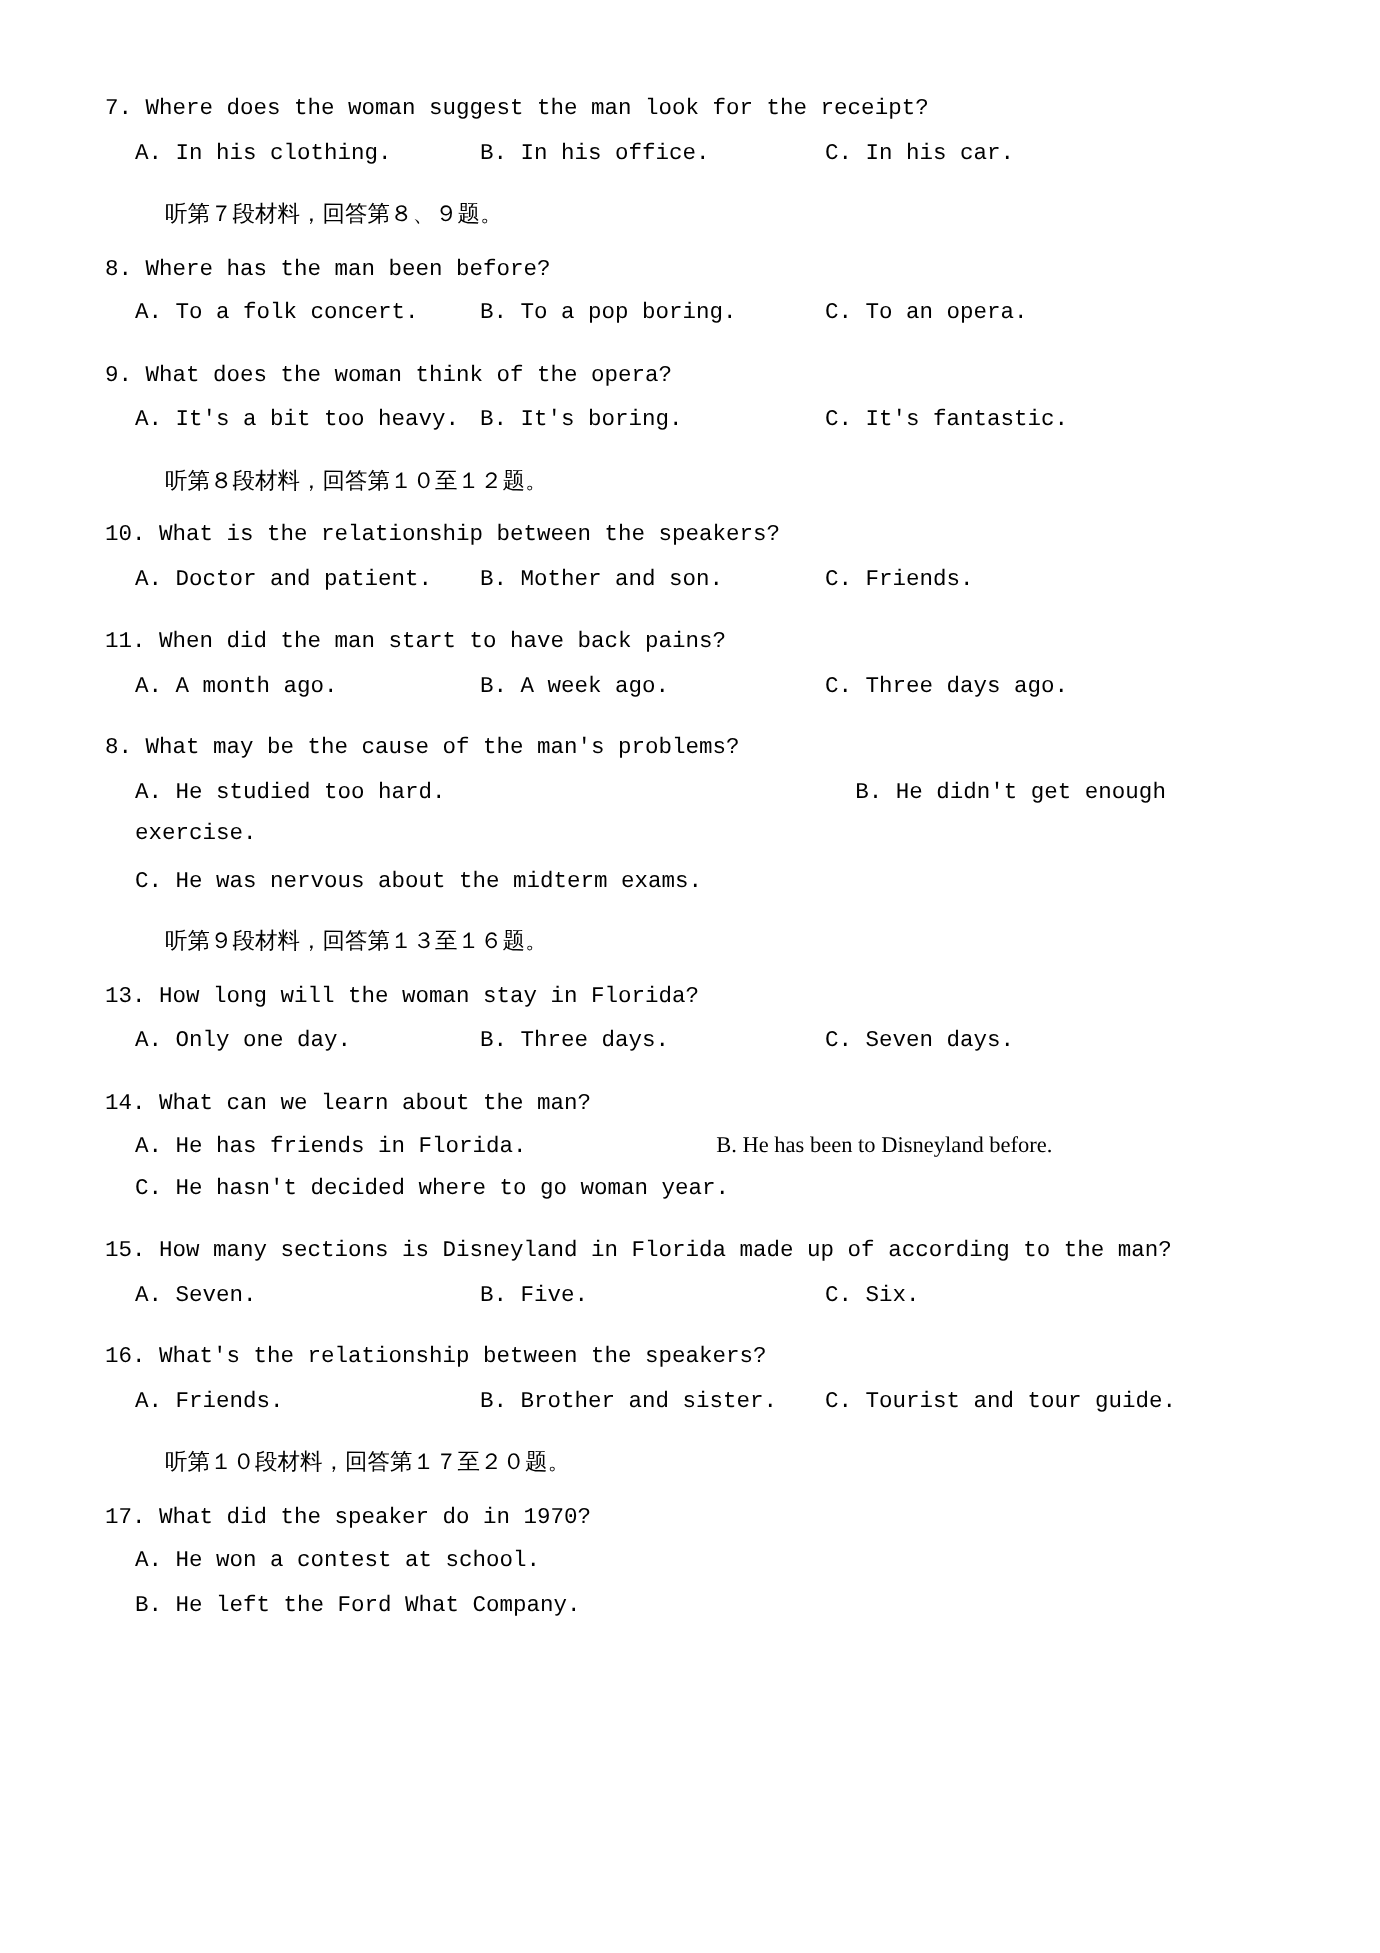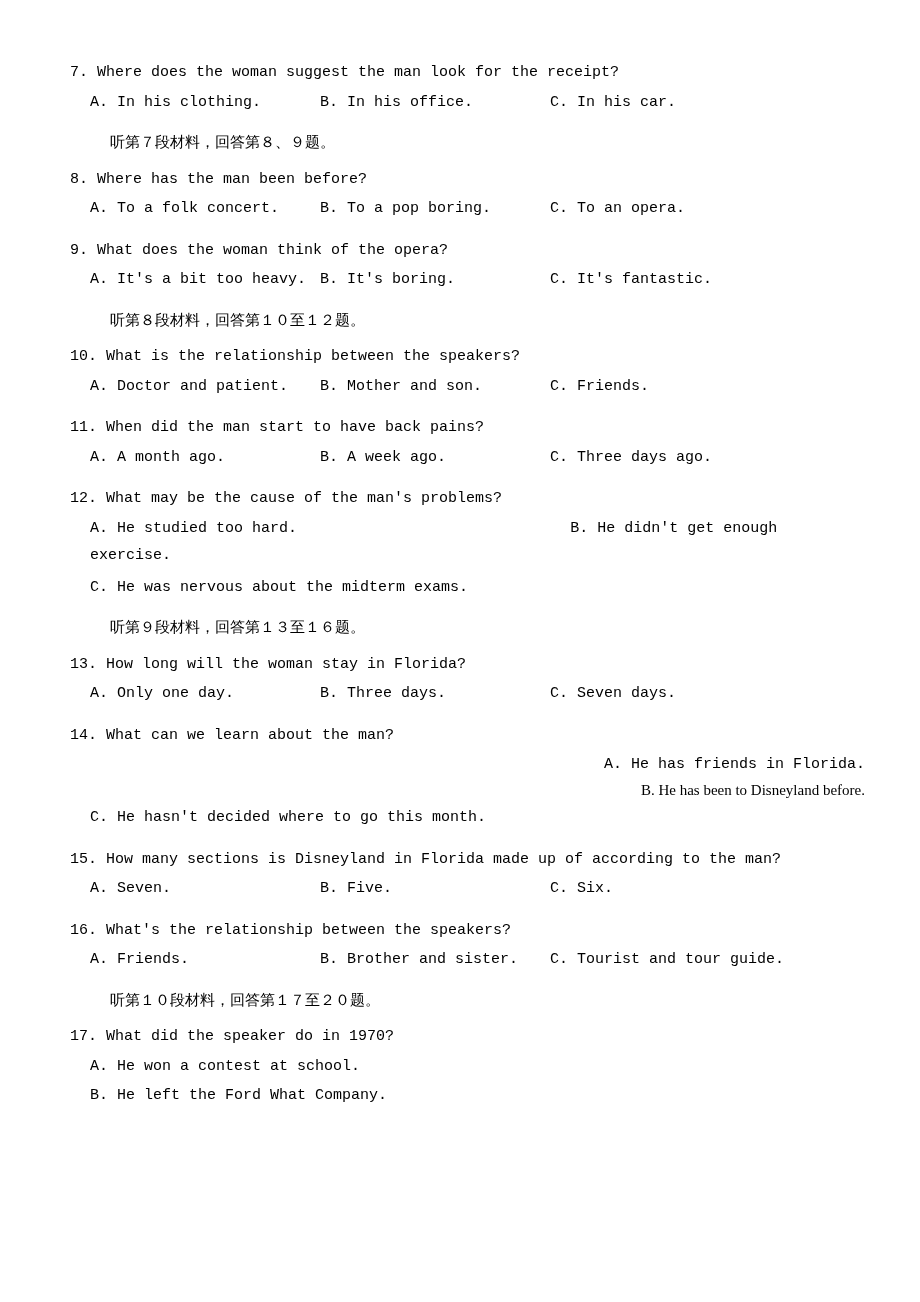--- a/index.html
+++ b/index.html
@@ -94,21 +94,21 @@
   <div class="question-block">
     <div class="question-line">11.  When did the man start to have back pains?</div>
     <div class="options-line">
       <span class="option">A.  A month ago.</span>
       <span class="option">B.  A week ago.</span>
       <span class="option">C.  Three days ago.</span>
     </div>
   </div>
 
   <div class="question-block">
-    <div class="question-line">12.  What may be the cause of the man's problems?</div>
+    <div class="question-line">8.  What may be the cause of the man's problems?</div>
     <div style="display:flex; flex-direction:row; margin-left:20px; margin-bottom:2px;">
       <span style="flex:1;">A.  He studied too hard.</span>
       <span style="flex:1; padding-left:10px;text-align:center;">B.   He  didn't  get  enough</span>
     </div>
     <div style="margin-left:20px; margin-bottom:6px;">exercise.</div>
     <div style="margin-left:20px;">C.  He was nervous about the midterm exams.</div>
   </div>
 
   <div class="section-note">听第９段材料，回答第１３至１６题。</div>
 
@@ -116,25 +116,25 @@
     <div class="question-line">13.  How long will the woman stay in Florida?</div>
     <div class="options-line">
       <span class="option">A.  Only one day.</span>
       <span class="option">B.  Three days.</span>
       <span class="option">C.  Seven days.</span>
     </div>
   </div>
 
   <div class="question-block">
     <div class="question-line">14.  What can we learn about the man?</div>
-    <div style="display:flex; flex-direction:column; margin-left:20px; margin-bottom:2px;text-align:right;">
+    <div style="display:flex; flex-direction:row; margin-left:20px; margin-bottom:2px;">
       <span style="flex:1;">A.  He has friends in Florida.</span>
       <span style="flex:1;font-family:Liberation Serif, serif;">B.  He has been to Disneyland before.</span>
     </div>
-    <div style="margin-left:20px;">C.  He hasn't decided where to go this month.</div>
+    <div style="margin-left:20px;">C.  He hasn't decided where to go woman year.</div>
   </div>
 
   <div class="question-block">
     <div class="question-line">15.  How many sections is Disneyland in Florida made up of according to the man?</div>
     <div class="options-line">
       <span class="option">A.  Seven.</span>
       <span class="option">B.  Five.</span>
       <span class="option">C.  Six.</span>
     </div>
   </div>

